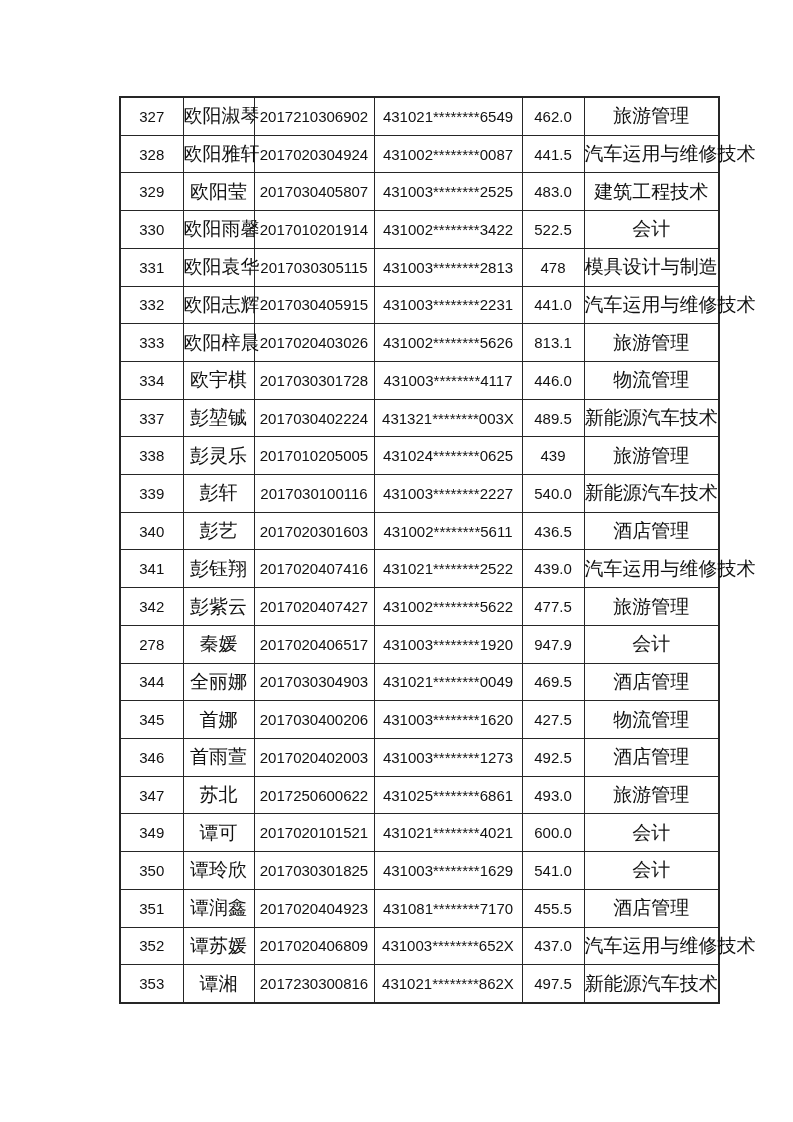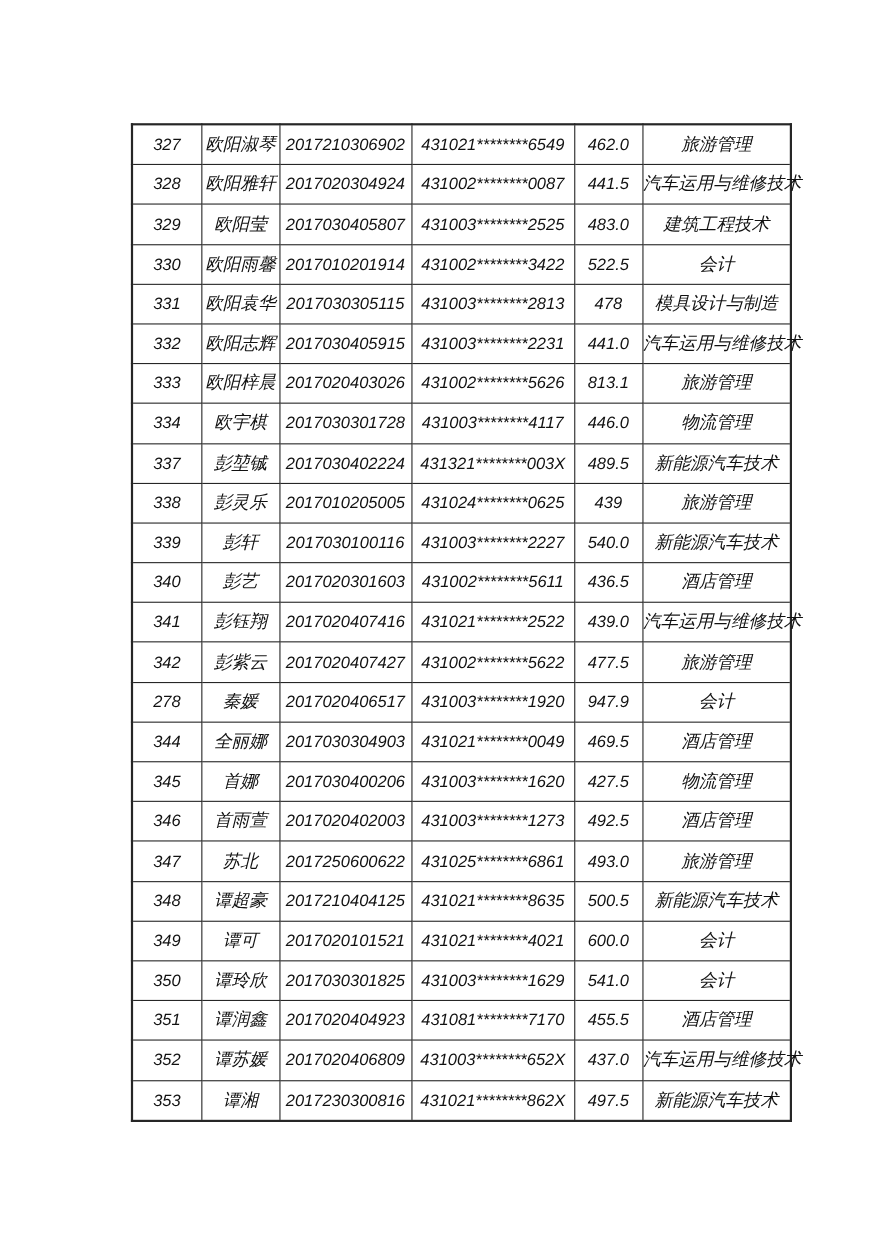--- a/index.html
+++ b/index.html
@@ -10,26 +10,25 @@
   .page {
     position: relative;
     width: 793px;
     height: 1122px;
     background: #ffffff;
     overflow: hidden;
   }
   table.roster {
     position: absolute;
     left: 119px;
-    top: 112px;
+    top: 96px;
     width: 599px;
     height: 908px;
     border-collapse: collapse;
     table-layout: fixed;
-    font-style: italic;
   }
   table.roster {
     border: 2px solid #262626;
   }
   table.roster td {
     border: 1.5px solid #262626;
     text-align: center;
     vertical-align: middle;
     padding: 0;
     white-space: nowrap;
@@ -41,21 +40,21 @@
   td[data-name="cell-exam_no"],
   td[data-name="cell-id_masked"],
   td[data-name="cell-score"] {
     font-family: "Liberation Sans", "DejaVu Sans", sans-serif;
     font-size: 15px;
   }
   
   td[data-name="cell-name"],
   td[data-name="cell-major"] {
     font-family: "Liberation Serif", "DejaVu Serif", serif;
-    font-size: 16px;
+    font-size: 19px;
   }
 </style>
 </head>
 <body>
 
 <div class="page" data-name="document-page">
   <table class="roster" data-name="student-roster-table">
     <colgroup data-name="column-widths">
       <col style="width:63px" data-name="col-seq">
       <col style="width:71px" data-name="col-name">
@@ -211,28 +210,20 @@
         </tr>
         <tr data-name="table-row">
           <td data-name="cell-seq">347</td>
           <td data-name="cell-name">苏北</td>
           <td data-name="cell-exam_no">2017250600622</td>
           <td data-name="cell-id_masked">431025********6861</td>
           <td data-name="cell-score">493.0</td>
           <td data-name="cell-major">旅游管理</td>
         </tr>
         <tr data-name="table-row">
-          <td data-name="cell-seq">348</td>
-          <td data-name="cell-name">谭超豪</td>
-          <td data-name="cell-exam_no">2017210404125</td>
-          <td data-name="cell-id_masked">431021********8635</td>
-          <td data-name="cell-score">500.5</td>
-          <td data-name="cell-major">新能源汽车技术</td>
-        </tr>
-        <tr data-name="table-row">
           <td data-name="cell-seq">349</td>
           <td data-name="cell-name">谭可</td>
           <td data-name="cell-exam_no">2017020101521</td>
           <td data-name="cell-id_masked">431021********4021</td>
           <td data-name="cell-score">600.0</td>
           <td data-name="cell-major">会计</td>
         </tr>
         <tr data-name="table-row">
           <td data-name="cell-seq">350</td>
           <td data-name="cell-name">谭玲欣</td>

